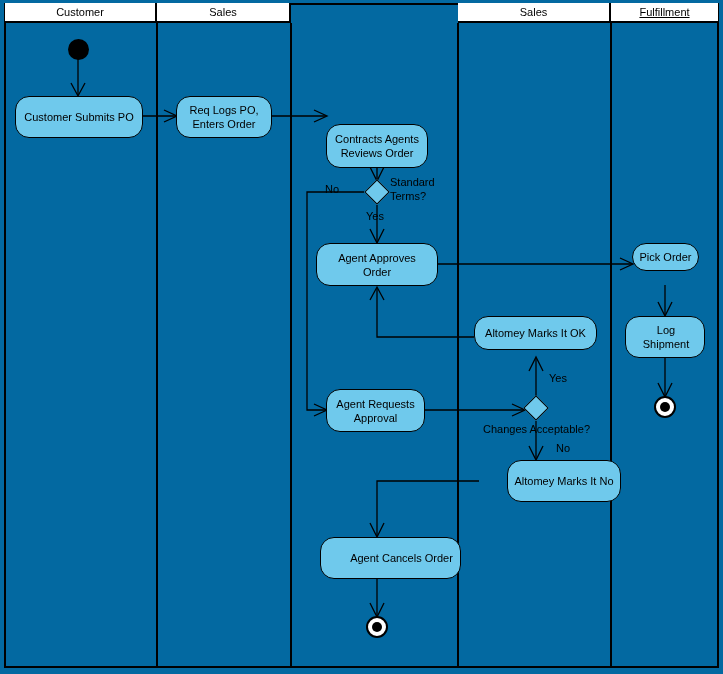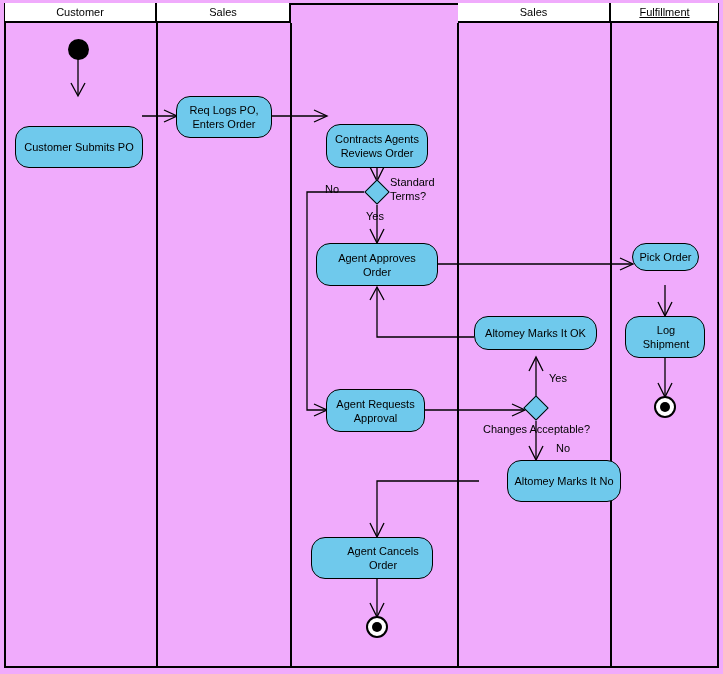--- a/index.html
+++ b/index.html
@@ -7,21 +7,21 @@
     padding: 0;
     background: #ffffff;
   }
   body {
     font-family: "Liberation Sans", sans-serif;
   }
   #canvas {
     position: relative;
     width: 723px;
     height: 674px;
-    background: #f0abfc;
+    background: #0369a1;
     overflow: hidden;
   }
   #diagram-frame {
     position: absolute;
     left: 4px;
     top: 3px;
     width: 715px;
     height: 665px;
     border: 2px solid #000000;
     box-sizing: border-box;
@@ -180,34 +180,34 @@
 
     <path d="M 479 481 L 377 481 L 377 536"></path>
     <polyline class="arrowhead" points="370,523 377,537 384,523"></polyline>
 
     <line x1="377" y1="579" x2="377" y2="616"></line>
     <polyline class="arrowhead" points="370,603 377,617 384,603"></polyline>
   </svg>
 
   <div class="start-node" style="left:68px; top:39px; width:21px; height:21px;"></div>
 
-  <div class="node" style="left:15px; top:96px; width:128px; height:42px;margin-top:30px;">Customer Submits PO</div>
+  <div class="node" style="left:15px; top:96px; width:128px; height:42px;">Customer Submits PO</div>
 
   <div class="node" style="left:176px; top:96px; width:96px; height:42px;">Req Logs PO,
 Enters Order</div>
 
   <div class="node" style="left:326px; top:96px; width:102px; height:44px;margin-top:28px;">Contracts Agents
 Reviews Order</div>
 
   <div class="node" style="left:316px; top:243px; width:122px; height:43px;">Agent Approves Order</div>
 
   <div class="node" style="left:326px; top:389px; width:99px; height:43px;">Agent Requests
 Approval</div>
 
-  <div class="node" style="left:311px; top:537px; width:122px; height:42px;padding-left:28px;">Agent Cancels Order</div>
+  <div class="node" style="left:320px; top:537px; width:141px; height:42px;padding-left:28px;">Agent Cancels Order</div>
 
   <div class="node" style="left:474px; top:316px; width:123px; height:34px;">Altomey Marks It OK</div>
 
   <div class="node" style="left:507px; top:460px; width:114px; height:42px;">Altomey Marks It No</div>
 
   <div class="node" style="left:632px; top:243px; width:67px; height:28px;">Pick Order</div>
 
   <div class="node" style="left:625px; top:316px; width:80px; height:42px;padding-left:8px;">Log Shipment</div>
 
   <div class="diamond" style="left:368px; top:183px; width:18px; height:18px;"></div>

